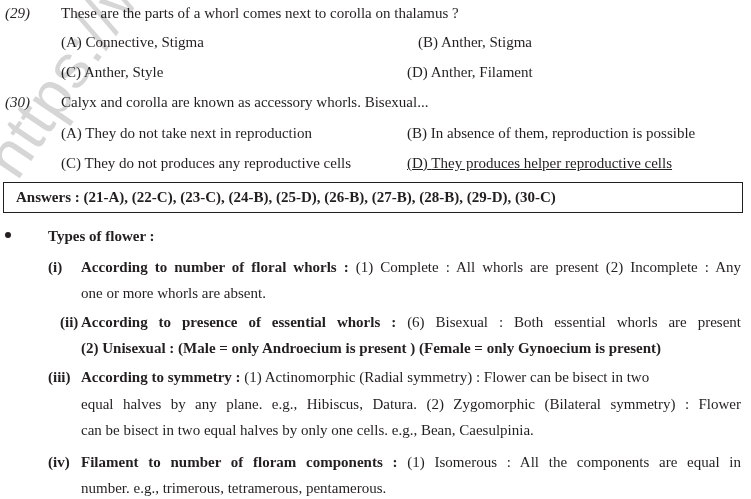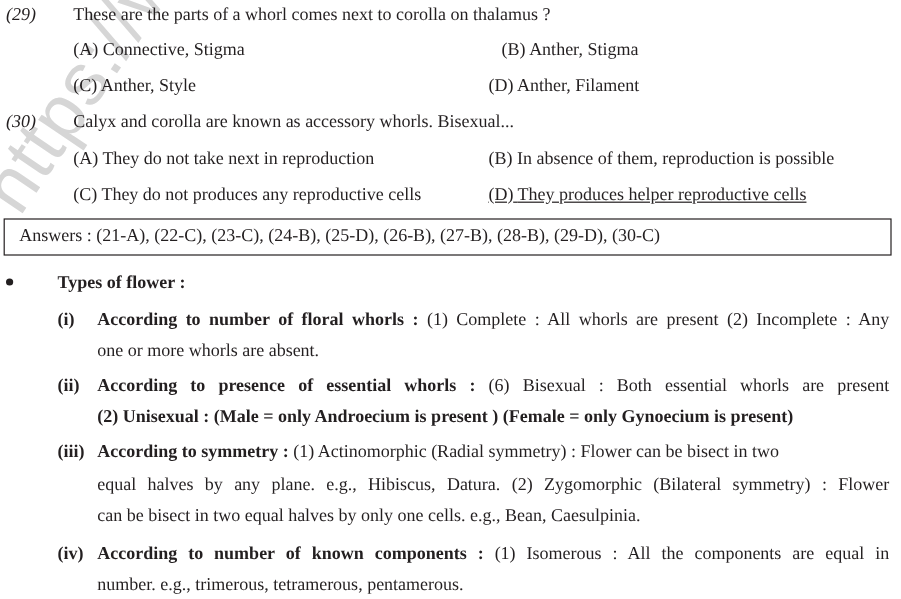--- a/index.html
+++ b/index.html
@@ -32,21 +32,21 @@
       top: 182px;
       width: 740px;
       height: 31px;
       border: 1.5px solid #231f20;
       box-sizing: border-box;
     }
     .answers-text {
       position: absolute;
       left: 12px;
       top: 5px;
-      font-weight: normal;
+      font-weight: bold;
       white-space: nowrap;
       line-height: 18px;
     }
     .bullet {
       position: absolute;
       left: 5px;
       top: 232px;
       width: 6px;
       height: 6px;
       border-radius: 50%;
@@ -109,26 +109,26 @@
   </div>
 
   <div>
     <span class="bullet"></span>
     <span class="line b" style="left:48px; top:227px;">Types of flower :</span>
 
     <span class="subnum" style="left:48px; top:258px;">(i)</span>
     <div class="justify-line" style="top:258px;"><span class="b">According to number of floral whorls :</span> <span>(1) Complete : All whorls are present (2) Incomplete : Any</span></div>
     <div class="line" style="left:81px; top:284px;">one or more whorls are absent.</div>
 
-    <span class="subnum" style="left:48px; top:313px;text-align:center;">(ii)</span>
+    <span class="subnum" style="left:60px; top:313px;text-align:center;">(ii)</span>
     <div class="justify-line" style="top:313px;"><span class="b">According to presence of essential whorls :</span> <span>(6)  Bisexual : Both essential whorls are present</span></div>
     <div class="line" style="left:81px; top:339px;font-weight:bold;">(2) Unisexual : (Male = only Androecium is present ) (Female = only Gynoecium is present)</div>
 
     <span class="subnum" style="left:48px; top:368px;">(iii)</span>
     <div class="line" style="left:81px; top:368px;"><span class="b">According to symmetry :</span> <span>(1) Actinomorphic (Radial symmetry) : Flower can be bisect in two</span></div>
     <div class="justify-line" style="top:395px;">equal halves by any plane. e.g., Hibiscus, Datura. (2) Zygomorphic (Bilateral symmetry) : Flower</div>
     <div class="line" style="left:81px; top:421px;">can be bisect in two equal halves by only one cells. e.g., Bean, Caesulpinia.</div>
 
     <span class="subnum" style="left:48px; top:453px;">(iv)</span>
-    <div class="justify-line" style="top:453px;"><span class="b">According to number of known components :</span> <span>(1) Isomerous : All the components are equal in</span></div>
+    <div class="justify-line" style="top:453px;"><span class="b">Filament to number of floram components :</span> <span>(1) Isomerous : All the components are equal in</span></div>
     <div class="line" style="left:81px; top:479px;">number. e.g., trimerous, tetramerous, pentamerous.</div>
   </div>
 </div>
 
 </body></html>

